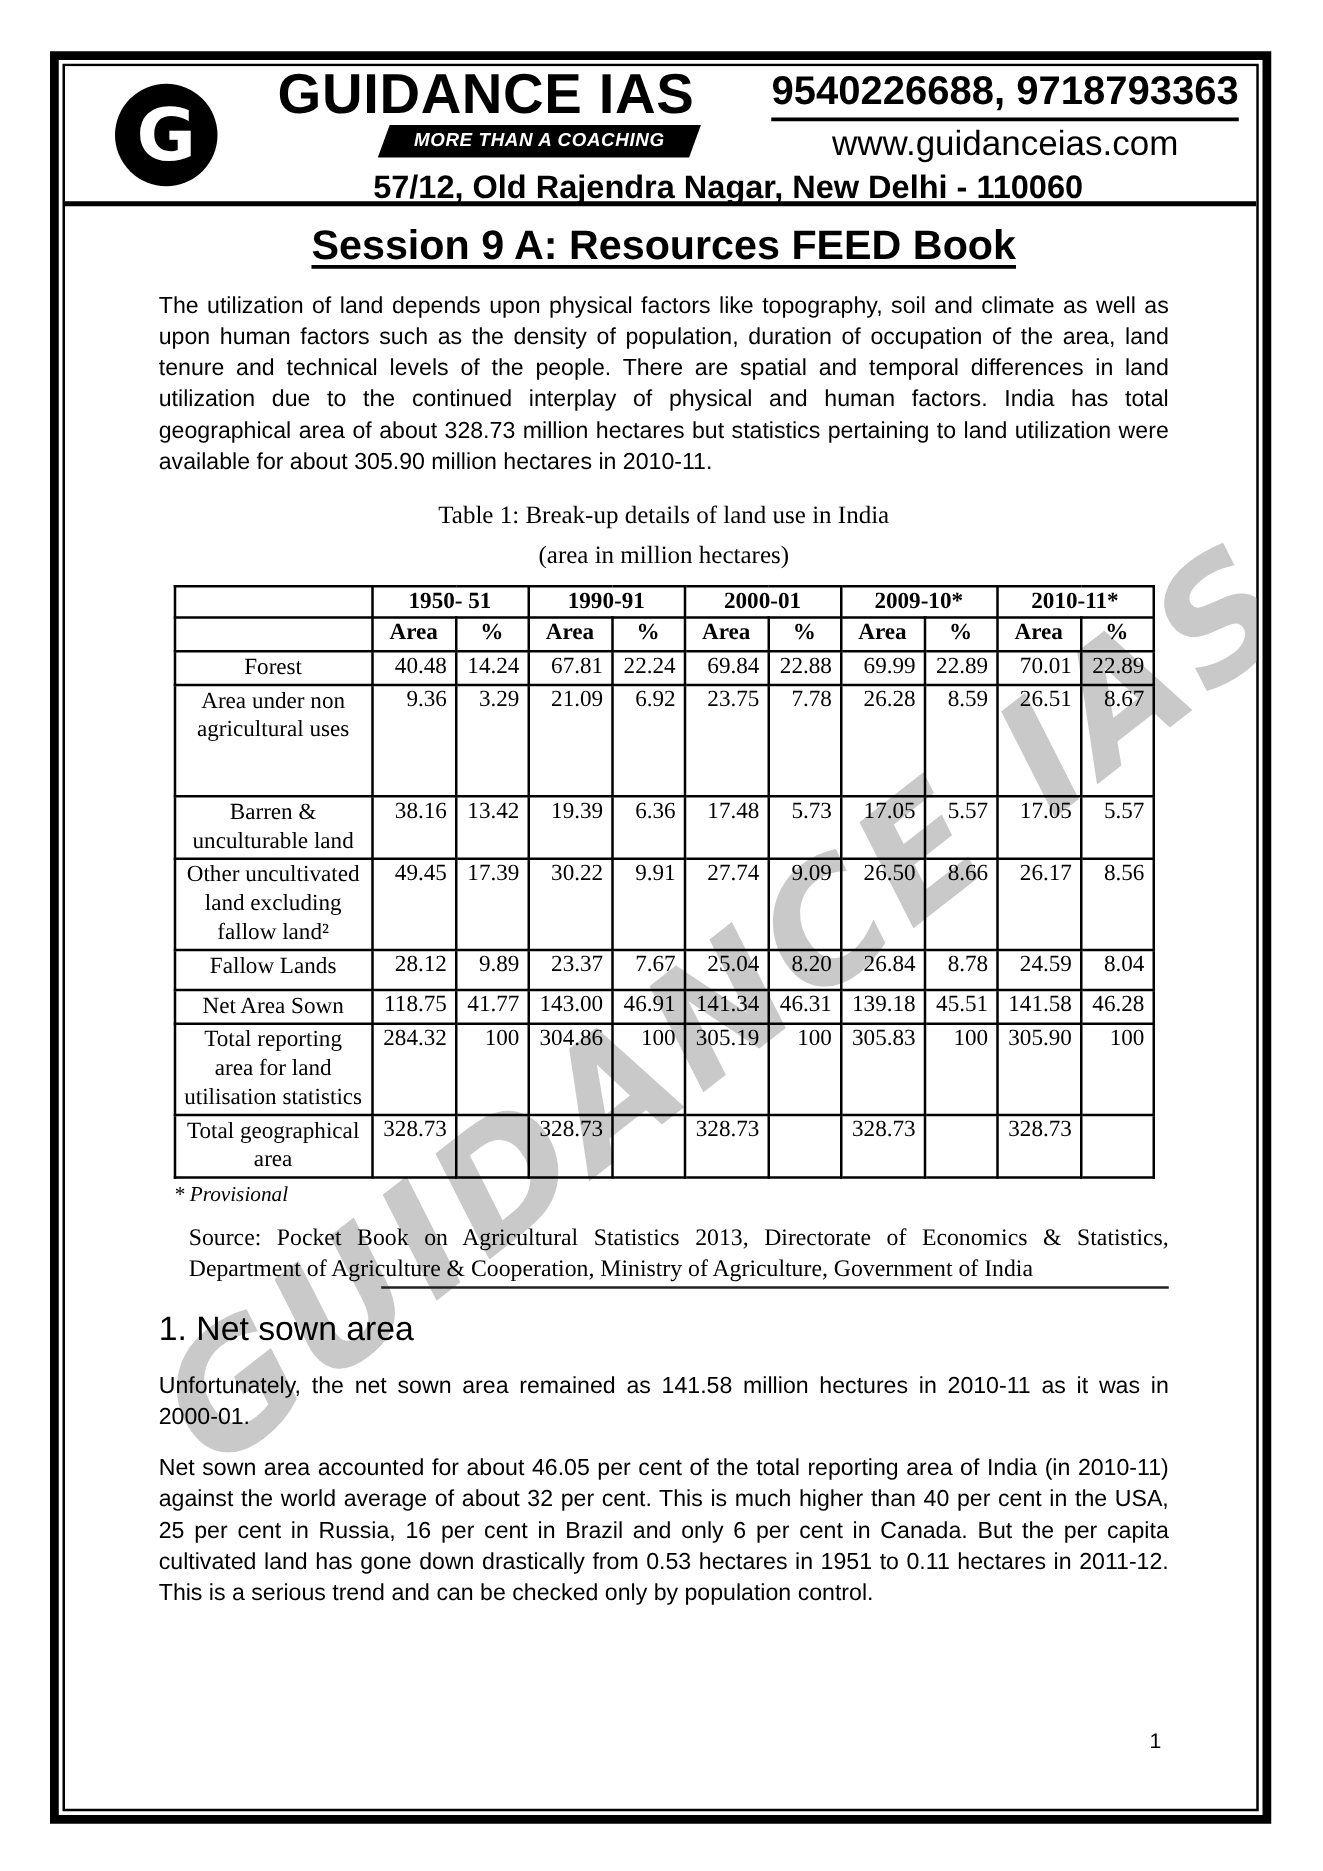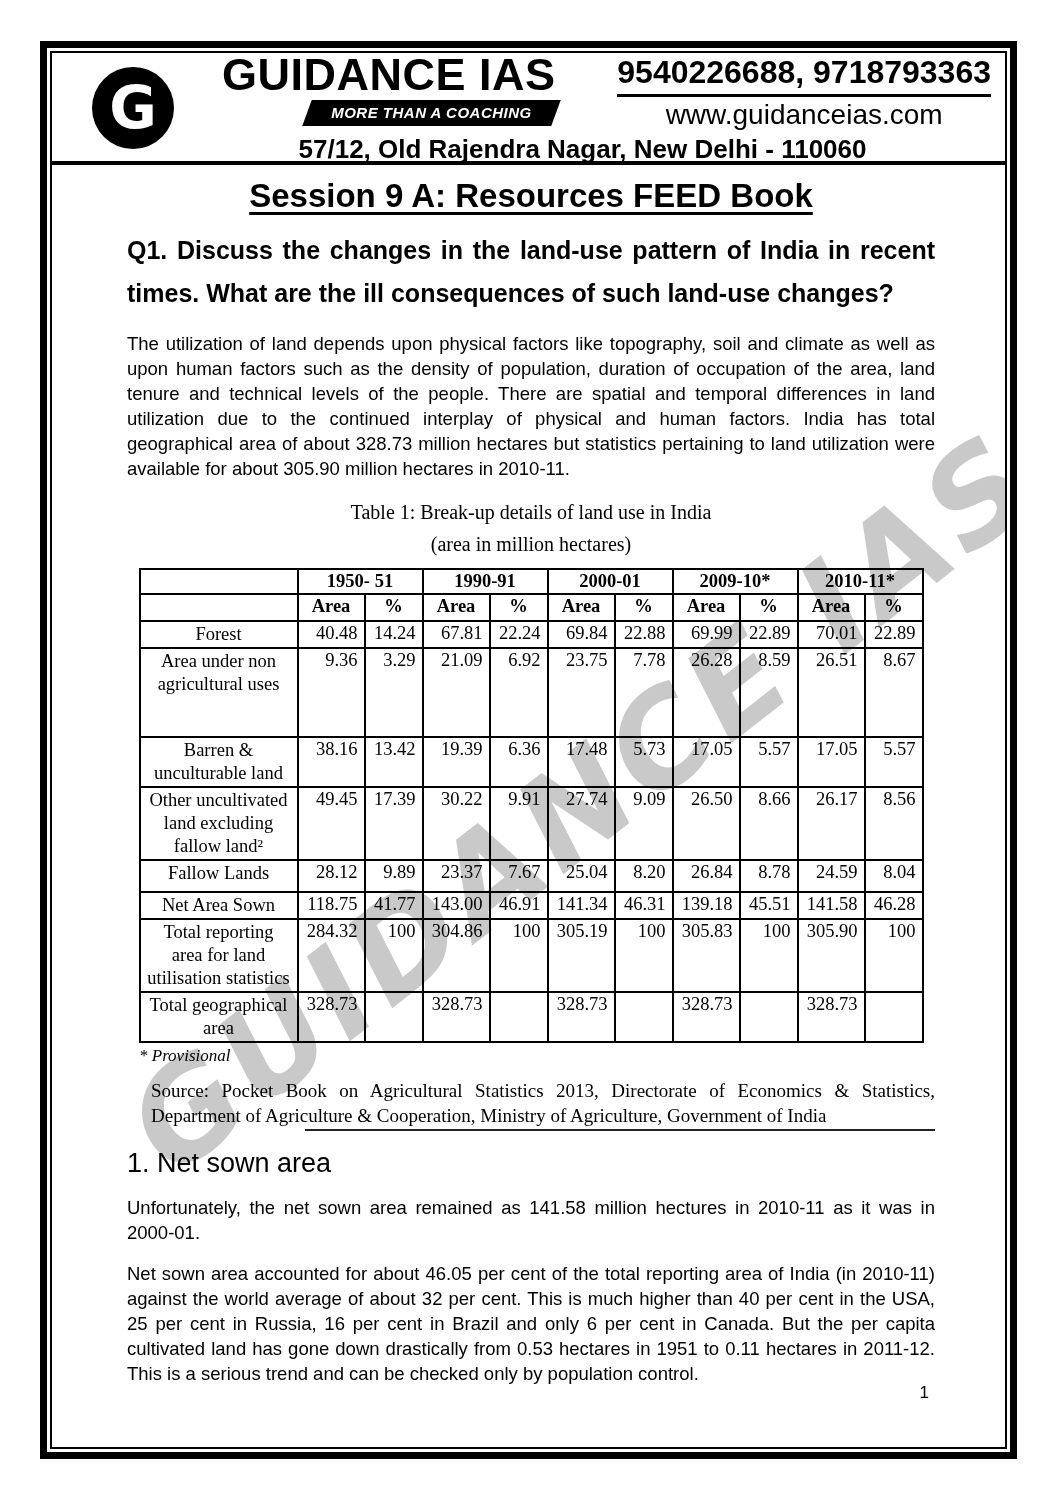--- a/index.html
+++ b/index.html
@@ -87,21 +87,20 @@
               <div class="phones">9540226688, 9718793363</div>
               <div class="website">www.guidanceias.com</div>
             </div>
           </div>
           <div class="address">57/12, Old Rajendra Nagar, New Delhi - 110060</div>
         </div>
       </div>
 
       <div class="content">
         <div class="doc-title">Session 9 A: Resources FEED Book</div>
-        <div class="question">Q1. Discuss the changes in the land-use pattern of India in recent times. What are the ill consequences of such land-use changes?</div>
         <div class="para">The utilization of land depends upon physical factors like topography, soil and climate as well as upon human factors such as the density of population, duration of occupation of the area, land tenure and technical levels of the people. There are spatial and temporal differences in land utilization due to the continued interplay of physical and human factors. India has total geographical area of about 328.73 million hectares but statistics pertaining to land utilization were available for about 305.90 million hectares in 2010-11.</div>
 
         <div class="table-title">Table 1: Break-up details of land use in India</div>
         <div class="table-subtitle">(area in million hectares)</div>
 
         <table class="landuse">
           <colgroup>
             <col class="c-label">
             <col class="c-area">
               <col class="c-pct">

